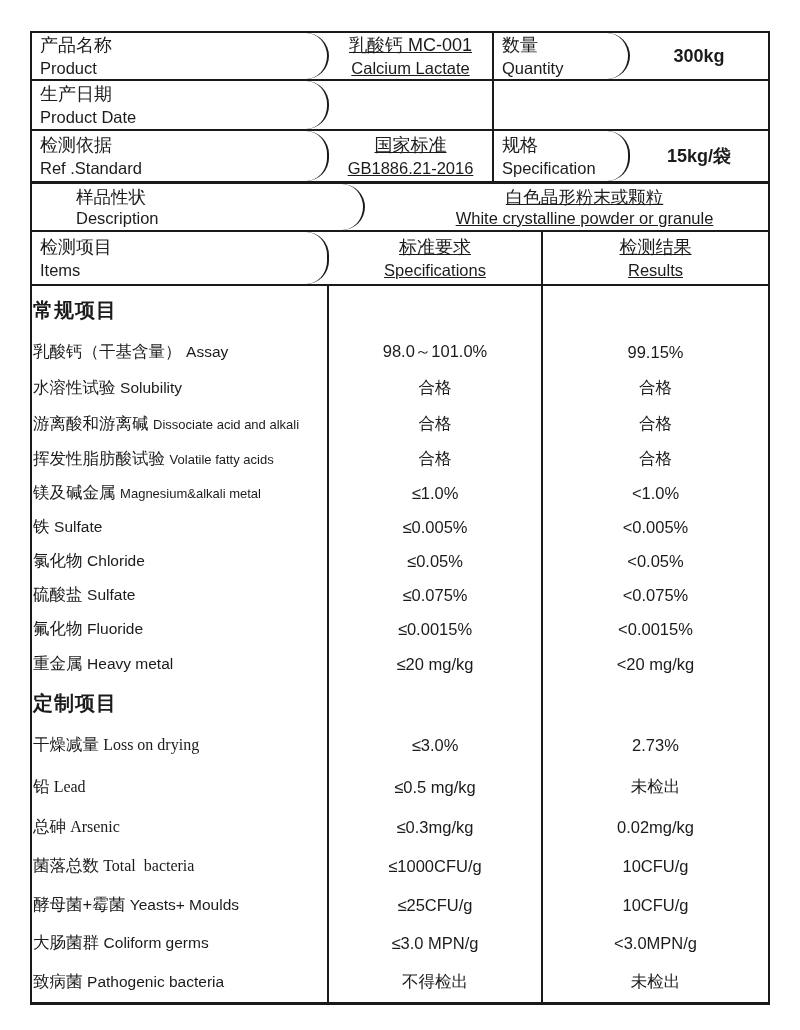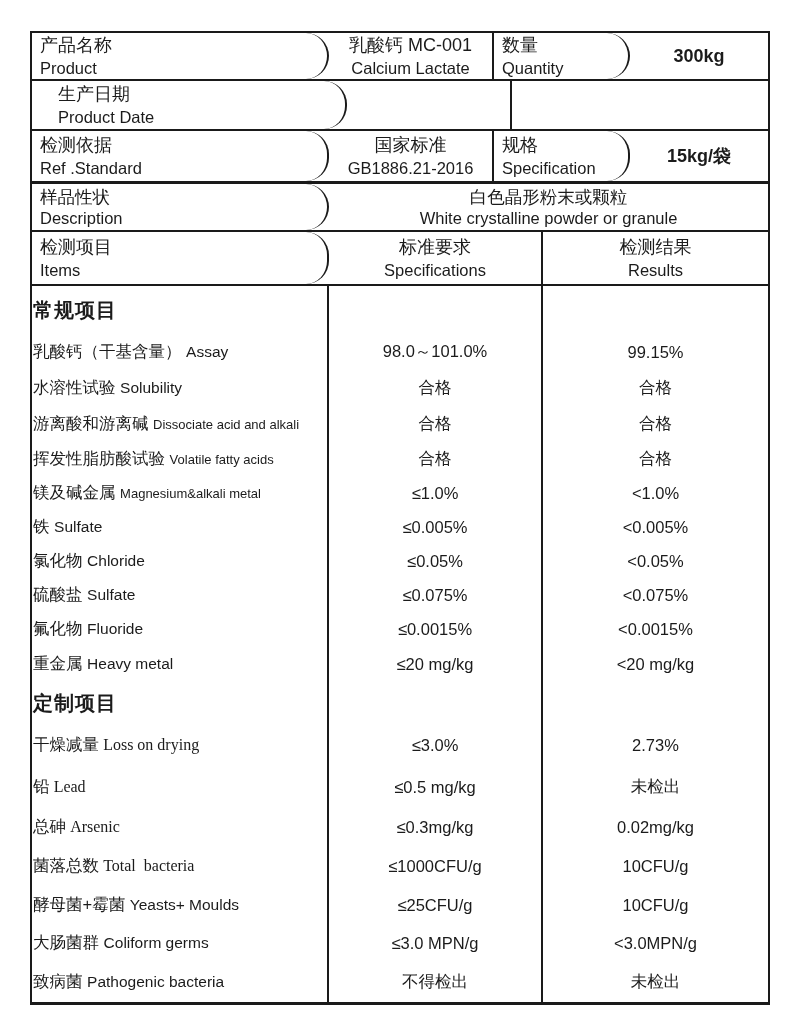--- a/index.html
+++ b/index.html
@@ -10,32 +10,32 @@
   }
   .coa{position:absolute;left:30px;top:31px;width:740px;box-sizing:border-box;
     border:2px solid #1a1a1a;border-bottom-width:3px;}
   .coa *{box-sizing:border-box;}
 
   
   .sec-a{border-bottom:3px solid #1a1a1a;}
   .hrow{display:grid;grid-template-columns:297px 165px 136px 138px;}
   .hrow-b{border-bottom:2px solid #1a1a1a;}
   .hrow-1{height:48px;}
-  .hrow-2{height:50px;padding-left:18px;}
+  .hrow-2{height:50px;}
   .hrow-3{height:50px;}
   .cell{padding:2px 8px;display:flex;flex-direction:column;justify-content:center;overflow:hidden;}
   .br{border-right:2px solid #1a1a1a;}
   .c-left{align-items:flex-start;text-align:left;border-radius:23px;}
-  .c-center{align-items:center;text-align:right;}
+  .c-center{align-items:center;text-align:right;text-decoration:underline;}
   .c-middle{justify-content:center;align-items:center;text-align:right;font-weight:bold;}
   .zh{font-size:18px;line-height:23px;white-space:pre;}
   .en{font-size:16.5px;line-height:22px;white-space:pre;}
 
   
-  .sec-b{display:grid;grid-template-columns:297px 439px;height:48px;border-bottom:2px solid #1a1a1a;}
+  .sec-b{display:grid;grid-template-columns:297px 439px;height:48px;border-bottom:2px solid #1a1a1a;padding-left:36px;}
   .sec-b .zh{font-size:17.5px;line-height:22px;}
   .sec-b .en{font-size:16.5px;line-height:21px;}
 
   
   .sec-c{display:grid;grid-template-columns:297px 214px 225px;height:54px;border-bottom:2px solid #1a1a1a;}
 
   
   .sec-d{}
   .irow{display:grid;grid-template-columns:297px 214px 225px;}
   .item-cell{display:flex;align-items:center;padding-left:1px;white-space:pre;overflow:hidden;}

